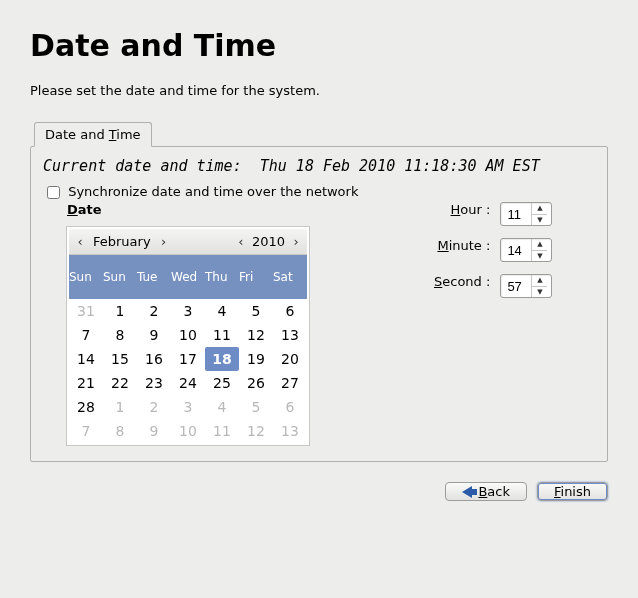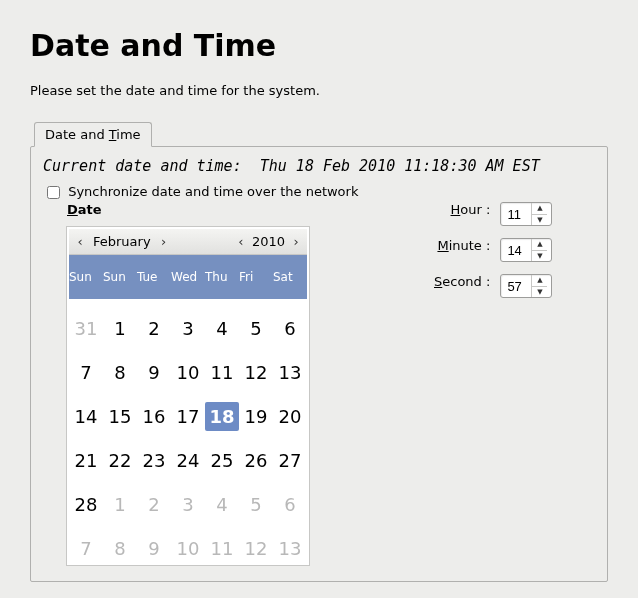--- a/index.html
+++ b/index.html
@@ -73,24 +73,23 @@
     color:#fff;
     font-size:12px;
   }
   .cal-daynames div{ flex:1; text-align:left; padding:15px 0;}
   .cal-grid { background:#fff; }
   .cal-row { display:flex; }
   .cal-cell {
     flex:1;
     text-align:center;
     padding:4px 0;
-    font-size:18px;
+    font-size:14px;
     color:#000;
     cursor:pointer;
-    margin-top:15px;
   }
   .cal-cell.other { color:#b8b8b8; }
   .cal-cell.selected {
     background:#6d8bc5;
     color:#fff;
     font-weight:bold;
     border-radius:2px;
   }
   .time-row {
     display:flex;

